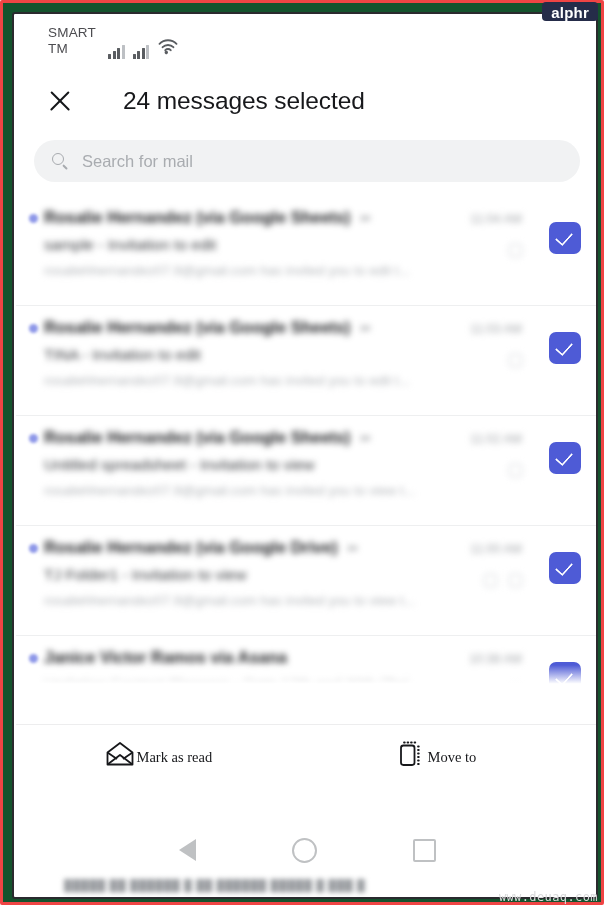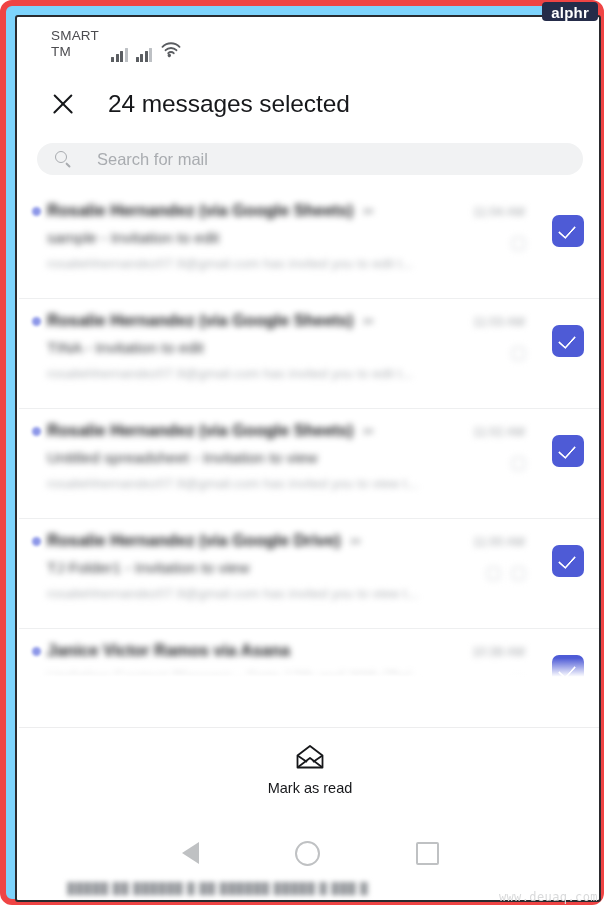--- a/index.html
+++ b/index.html
@@ -14,23 +14,23 @@
     font-family: "Liberation Sans", sans-serif;
     -webkit-font-smoothing: antialiased;
   }
 
   
   .device-frame {
     position: absolute;
     left: 0; top: 0;
     width: 604px; height: 905px;
     box-sizing: border-box;
-    background: #7dd3fc;
-    border: 6px solid #ef4444;
-    border-radius: 12px;
+    background: #14532d;
+    border: 3px solid #ef4444;
+    border-radius: 2px;
   }
   .frame-inner {
     position: absolute;
     left: 9px; top: 9px;
     width: 586px;
     height: 887px;
     box-sizing: border-box;
     background: #ffffff;
     border: 2px solid #2a2a2e;
     border-radius: 3px;
@@ -137,39 +137,38 @@
     content: "";
     position: absolute;
     left: 1px; top: 13px;
     width: 26px; height: 2.4px;
     background: #15171a;
     border-radius: 1px;
   }
   .close-icon:before { transform: rotate(45deg); }
   .close-icon:after  { transform: rotate(-45deg); }
   .action-title {
-    margin-left: 31px;
+    margin-left: 49px;
     font-size: 24.5px;
     color: #17181b;
     letter-spacing: -.1px;
   }
 
   
   .search-wrap {
     padding: 6px 18px 14px 18px;
   }
   .search-box {
-    height: 32px;
+    height: 42px;
     background: #f1f2f3;
     border-radius: 21px;
     display: flex;
     align-items: center;
     padding-left: 18px;
     cursor: text;
-    gap: 12px;
   }
   .search-icon {
     width: 17px; height: 17px;
     flex: 0 0 auto;
     position: relative;
     margin-right: 13px;
   }
   .search-icon .ring {
     position: absolute;
     left:0; top:0;
@@ -313,23 +312,24 @@
     border-top: 1px solid #ededee;
     display: flex;
     align-items: flex-start;
     justify-content: space-around;
     padding-top: 12px;
     box-sizing: border-box;
   }
   .tool-btn {
     width: 118px;
     display: flex;
-    flex-direction: column;
+    flex-direction: row;
     align-items: center;
     cursor: pointer;
+    font-family: Liberation Serif, serif;
   }
   .tool-icon {
     height: 34px;
     width: 34px;
     display: flex;
     align-items: center;
     justify-content: center;
   }
   .tool-label {
     margin-top: 6px;
@@ -563,20 +563,30 @@
           <span class="tool-icon">
             <svg width="30" height="26" viewBox="0 0 30 26">
               <path d="M2.5 11.5 L15 2 L27.5 11.5 L27.5 23.5 L2.5 23.5 Z" fill="none" stroke="#17181b" stroke-width="1.8" stroke-linejoin="round"></path>
               <path d="M2.5 23.5 L15 14 L27.5 23.5" fill="none" stroke="#17181b" stroke-width="1.8" stroke-linejoin="round"></path>
               <path d="M2.5 11.5 L12 18 M27.5 11.5 L18 18" fill="none" stroke="#17181b" stroke-width="1.8"></path>
             </svg>
           </span>
           <span class="tool-label">Mark as read</span>
         </div>
 
+        <div class="tool-btn">
+          <span class="tool-icon">
+            <svg width="30" height="28" viewBox="0 0 30 28">
+              <rect x="5" y="5.5" width="13.5" height="19.5" rx="2.4" fill="none" stroke="#17181b" stroke-width="1.8"></rect>
+              <path d="M22 6.5 L22.8 6.5 M22 10 L22.8 10 M22 13.5 L22.8 13.5 M22 17 L22.8 17 M22 20.5 L22.8 20.5 M22 24 L22.8 24" stroke="#17181b" stroke-width="1.8" stroke-linecap="round"></path>
+              <path d="M8 2.5 L8.8 2.5 M11.5 2.5 L12.3 2.5 M15 2.5 L15.8 2.5 M18.5 2.5 L19.3 2.5" stroke="#17181b" stroke-width="1.8" stroke-linecap="round"></path>
+            </svg>
+          </span>
+          <span class="tool-label">Move to</span>
+        </div>
 
 
       </div>
 
       <div class="nav-bar">
         <span class="nav-back"></span>
         <span class="nav-home"></span>
         <span class="nav-recent"></span>
       </div>
 

